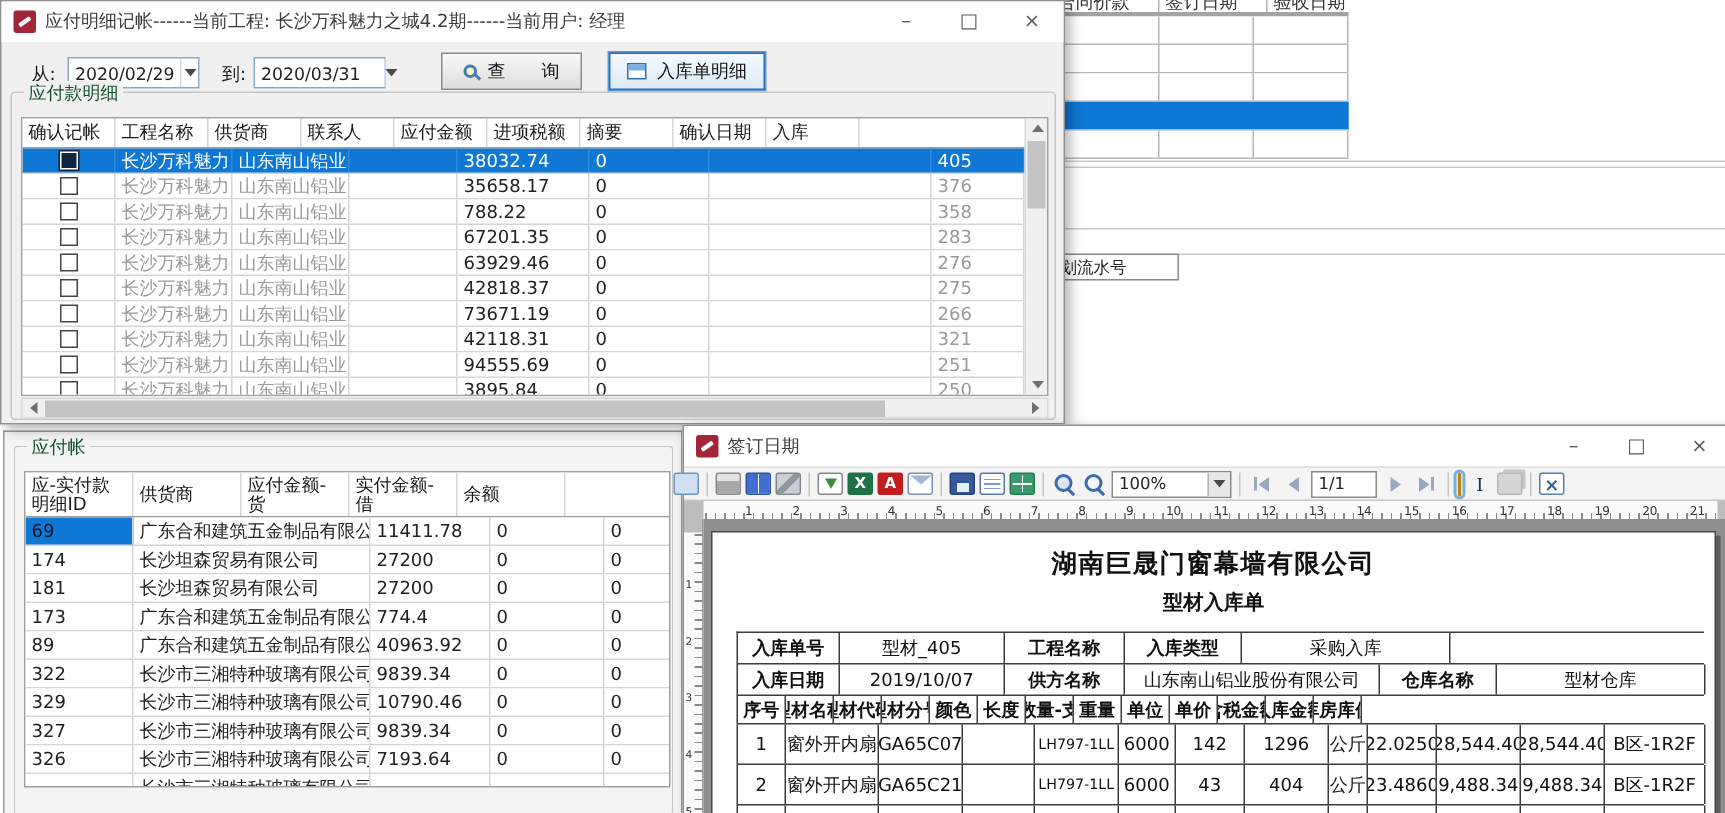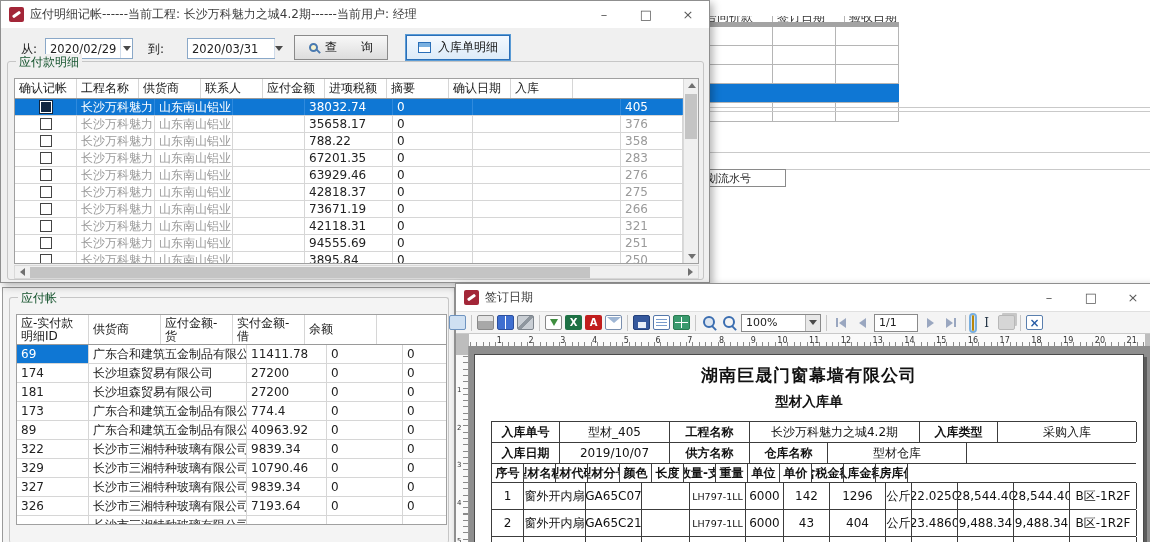--- a/index.html
+++ b/index.html
@@ -34,28 +34,28 @@
   .pd-rows .grow.selected{background:#0f77d4;}
   .pd-rows .grow.selected .gc{color:#fff;border-right-color:#2f8add;}
   .cb{width:12px;height:12px;background:#fff;border:1px solid #444;}
   .grow.selected .cb{background:#10253f;border-color:#fff;box-shadow:0 0 0 1px #10253f;}
 
   
   .ap .ghead{height:30px;}
   .ap .ghead .gc{white-space:normal;line-height:13px;align-items:center;}
   .ap-rows .grow{height:19px;}
   .a0{width:72px;} .a1{width:158px;} .a2{width:80px;} .a3{width:76px;} .a4{width:43px;border-right:none;}
-  .ap-rows .grow.selected .gc:first-child{background:#0f77d4;color:#ffffff;}
+  .ap-rows .grow.selected .gc:first-child{background:#0f77d4;color:#0f172a;}
 
   
   .bgt{position:absolute;left:700px;top:0;width:199px;background:#fff;border-left:1px solid #b5b5b5;}
   .bgt .grow{border-bottom:1px solid #b5b5b5;}
   .bgt .gc{border-right:1px solid #b5b5b5;justify-content:flex-start;}
   .b0{width:72px;} .b1{width:63px;} .b2{width:63px;}
-  .bgt-head{height:11px;overflow:hidden;border-bottom:5px solid #a3a3a3;background:#fff;display:flex;margin-top:16px;}
+  .bgt-head{height:11px;overflow:hidden;border-bottom:3px solid #a3a3a3;background:#fff;display:flex;}
   .bgt-head .gc{height:20px;margin-top:-9px;color:#333;}
   .bg-rows .grow{height:19px;}
   .bg-rows .grow.selected{background:#0f77d4;}
   .bg-rows .grow.selected .gc{border-right-color:#0f77d4;}
   .hline{position:absolute;height:1px;background:#c9c9c9;}
   .plan-box{position:absolute;left:700px;top:169px;width:86px;height:18px;background:#fff;
             border:1px solid #8a8a8a;overflow:hidden;display:flex;align-items:center;font-size:11px;}
   .plan-box span{margin-left:-5px;white-space:nowrap;}
 
   
@@ -325,21 +325,21 @@
     </div>
 
     <span class="lbl" style="left:20px;top:40px;">从:</span>
     <div class="combo" style="left:44px;top:37px;width:88px;">
       <span class="val">2020/02/29</span>
       <span class="dd">
           <span class="tri-dn"></span>
         </span>
     </div>
     <span class="lbl" style="left:147px;top:40px;">到:</span>
-    <div class="combo" style="left:186px;top:37px;width:88px;gap:12px;">
+    <div class="combo" style="left:168px;top:37px;width:88px;gap:12px;">
       <span class="val">2020/03/31</span>
       <span class="dd">
           <span class="tri-dn"></span>
         </span>
     </div>
     <div class="btn" style="left:293px;top:34px;width:94px;height:25px;">
       <span class="mag"></span>
       <span style="white-space:pre;">查　　询</span>
     </div>
     <div class="btn btn-focus" style="left:405px;top:34px;width:104px;height:25px;">
@@ -627,28 +627,28 @@
       <div class="page">
         <div class="rpt-company">湖南巨晟门窗幕墙有限公司</div>
         <div class="rpt-title">型材入库单</div>
 
         <div class="rtable info-rows">
 
         <div class="grow">
               <div class="gc i0 ilab">入库单号</div>
               <div class="gc i1">型材_405</div>
               <div class="gc i2 ilab">工程名称</div>
-              <div class="gc i3">长沙万科魅力之城4.2期</div>
               <div class="gc i4 ilab">入库类型</div>
               <div class="gc i5">采购入库</div>
             </div>
             <div class="grow">
               <div class="gc i0 ilab">入库日期</div>
               <div class="gc i1">2019/10/07</div>
               <div class="gc i2 ilab">供方名称</div>
+              <div class="gc i3">山东南山铝业股份有限公司</div>
               <div class="gc i4 ilab">仓库名称</div>
               <div class="gc i5">型材仓库</div>
             </div>
           </div>
 
         <div class="rtable rtable2 rd-head">
           <div class="grow">
 
           <div class="gc d0">序号</div>
               <div class="gc d0">型材名称</div>

